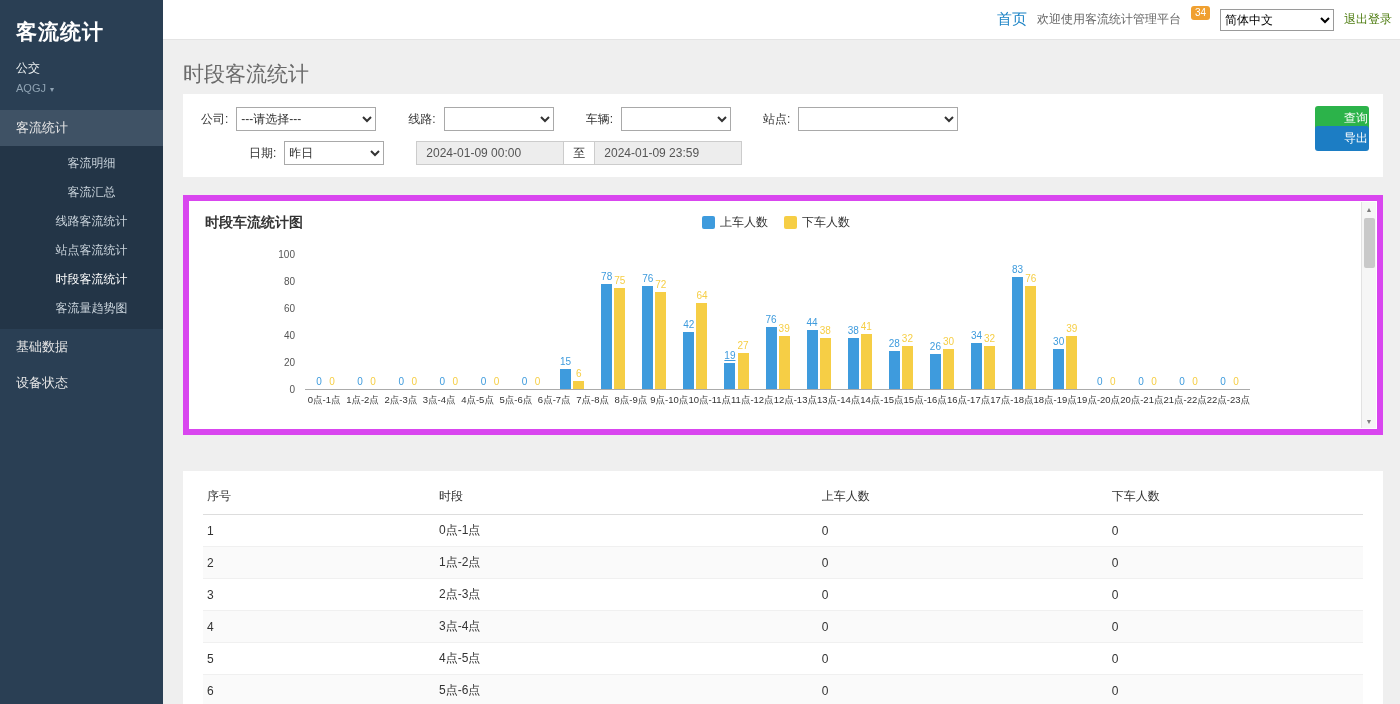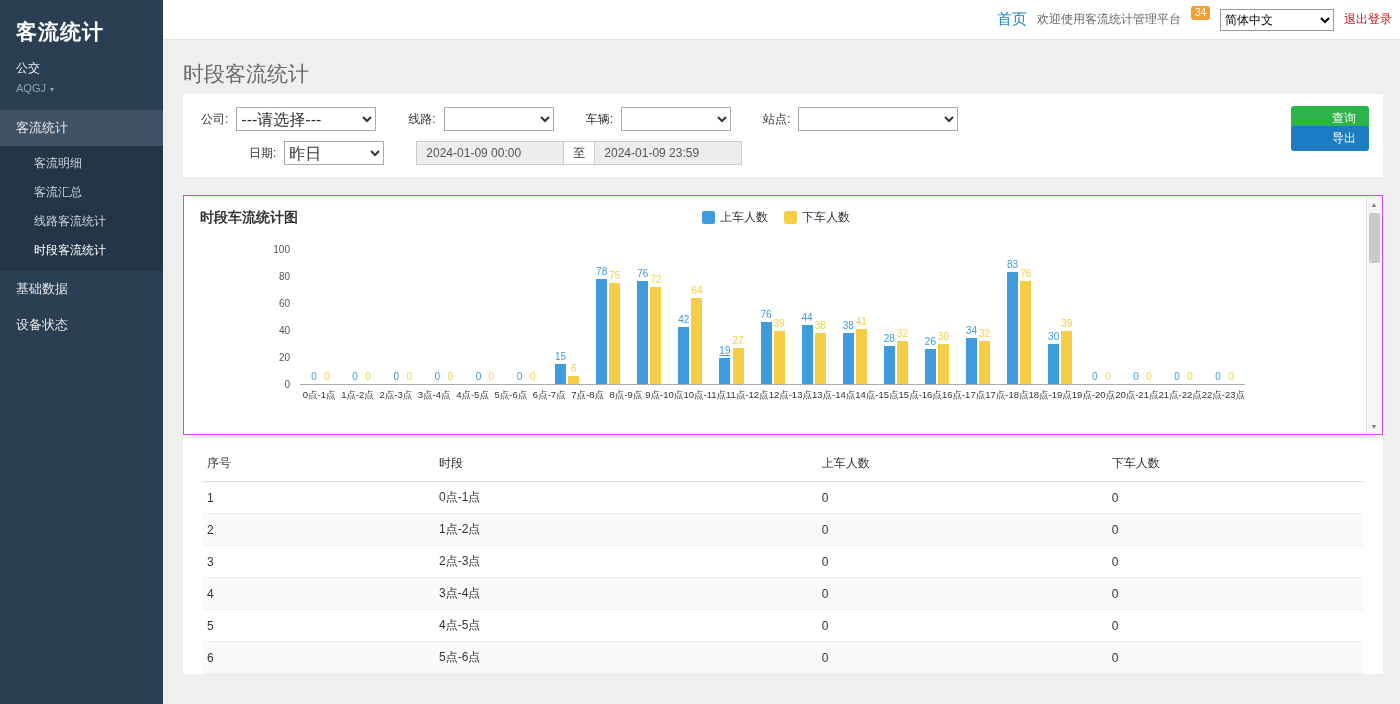--- a/index.html
+++ b/index.html
@@ -24,21 +24,21 @@
   .side-org { font-size: 12px; color: #ECF0F1; padding: 2px 16px; }
   .side-org-code {
     font-size: 11px; color: #8FA3B3; padding: 3px 16px 16px; cursor: pointer;
   }
   .side-org-code .caret { font-size: 8px; margin-left: 4px; }
   .side-menu { font-size: 13px; }
   .menu-section {
     padding: 9px 16px; color: #E7E7E7; cursor: pointer;
   }
   .menu-section.active-section { background: rgba(255,255,255,0.10); }
-  .submenu { background: rgba(0,0,0,0.15); padding: 3px 0 6px; }
+  .submenu { background: rgba(0,0,0,0.15); padding: 3px 0 6px; text-align: center; }
   .submenu-item {
     padding: 6px 14px 6px 34px; font-size: 12px; color: #CBD5DD; cursor: pointer;
     white-space: nowrap;
   }
   .submenu-item.active { color: #FFFFFF; }
 
   
   .main { flex: 1; min-width: 0; display: flex; flex-direction: column; background: #EFEFEF; }
 
   .topbar {
@@ -47,67 +47,67 @@
     display: flex; align-items: center; justify-content: flex-end;
     padding: 0 8px 0 0; gap: 10px;
   }
   .home-link { color: #1D84C6; font-size: 15px; text-decoration: none; cursor: pointer; }
   .welcome { color: #666; font-size: 12px; }
   .notif-badge {
     background: #F0A030; color: #fff; font-size: 10px; line-height: 12px;
     padding: 1px 4px; border-radius: 3px; transform: translateY(-7px); cursor: pointer;
   }
   .lang-select { height: 22px; width: 114px; font-size: 12px; border: 1px solid #9A9A9A; background: #fff; }
-  .logout { color: #b91c1c; font-size: 12px; white-space: nowrap; text-decoration: none; cursor: pointer; font-family: Liberation Mono, monospace; }
+  .logout { color: #4d7c0f; font-size: 12px; white-space: nowrap; text-decoration: none; cursor: pointer; font-family: Liberation Mono, monospace; }
 
   .content { flex: 1; overflow: hidden; padding: 8px 17px 0 20px; }
   .page-title { font-size: 21px; font-weight: normal; color: #6A6A6A; margin: 12px 0 6px; }
   .breadcrumb { font-size: 12px; color: #999; margin-bottom: 13px; }
   .breadcrumb a { color: #999; text-decoration: none; cursor: pointer; }
   .breadcrumb .sep { margin: 0 7px; color: #BBB; }
   .breadcrumb .crumb-active { color: #444; font-weight: bold; }
 
   
   .filter-panel {
     background: #fff; position: relative;
     padding: 13px 16px 12px 18px; margin-bottom: 18px; min-height: 82px;
   }
   .f-row { display: flex; align-items: center; }
   .f-row + .f-row { margin-top: 10px; margin-left: 48px; }
   .f-group { display: flex; align-items: center; margin-right: 32px; }
   .f-label { font-size: 12px; color: #333; margin-right: 8px; white-space: nowrap; }
   select.f-select {
-    height: 24px; font-size: 16px; color: #333;
+    height: 24px; font-size: 12px; color: #333;
     border: 1px solid #A9A9A9; background: #fff;
   }
   .w-company { width: 140px; } .w-line { width: 110px; }
   .w-vehicle { width: 110px; } .w-station { width: 160px; } .w-date { width: 100px; }
   .input-group { display: flex; align-items: stretch; }
   .date-input {
     height: 24px; width: 148px; background: #EDEDED; border: 1px solid #CCC;
     font-size: 12px; color: #555; padding: 0 9px;
     font-family: "Liberation Sans", "DejaVu Sans", sans-serif;
   }
   .date-addon {
     display: flex; align-items: center; padding: 0 9px; font-size: 12px; color: #333;
     background: #fff; border-top: 1px solid #CCC; border-bottom: 1px solid #CCC;
   }
   .btn {
-    position: absolute; right: 14px; width: 78px; height: 25px;
+    position: absolute; right: 14px; width: 54px; height: 25px;
     border: none; border-radius: 3px; color: #fff; font-size: 12px; cursor: pointer;
     font-family: "Liberation Sans", "DejaVu Sans", sans-serif;
     padding-left: 28px;
   }
   .btn-query { top: 12px; background: #2CB34A; }
   .btn-export { top: 32px; background: #1C7DC4; }
 
   
   .chart-panel {
-    background: #fff; border: 1px solid #d946ef; position: relative;
-    height: 240px; margin-bottom: 3px; padding: 12px 30px 8px 16px;
+    background: #fff; border: 6px solid #d946ef; position: relative;
+    height: 240px; margin-bottom: 36px; padding: 12px 30px 8px 16px;
   }
   .chart-header { position: relative; height: 24px; }
   .chart-title { font-size: 14px; font-weight: bold; color: #333; }
   .legend {
     position: absolute; left: 0; right: 0; top: 1px;
     display: flex; justify-content: center; gap: 16px;
   }
   .legend-item { display: flex; align-items: center; gap: 5px; font-size: 12px; color: #333; cursor: pointer; }
   .legend-swatch { width: 13px; height: 13px; border-radius: 2px; display: inline-block; }
   .chart-body { display: flex; margin-top: 18px; }
@@ -156,21 +156,23 @@
     <div class="side-org">公交</div>
     <div class="side-org-code">
       <span>AQGJ</span><span class="caret">▾</span>
     </div>
     <nav class="side-menu">
       <div class="menu-section active-section">客流统计</div>
       <div class="submenu">
           <div class="submenu-item">客流明细</div>
           <div class="submenu-item">客流汇总</div>
           <div class="submenu-item">线路客流统计</div>
+          <div class="submenu-item">站点客流统计</div>
           <div class="submenu-item active">时段客流统计</div>
+          <div class="submenu-item">客流量趋势图</div>
         </div>
       <div class="menu-section">基础数据</div>
       <div class="menu-section">设备状态</div>
     </nav>
   </aside>
 
   <main class="main">
 
     <header class="topbar">
       <a class="home-link">首页</a>

